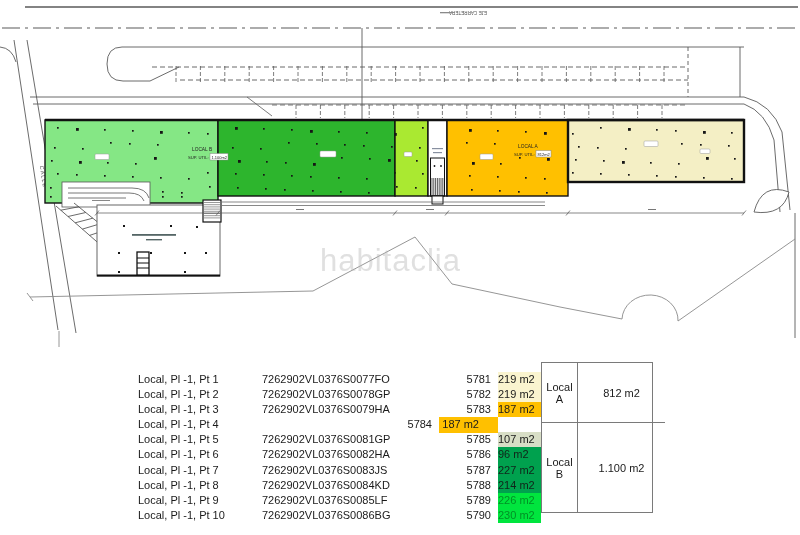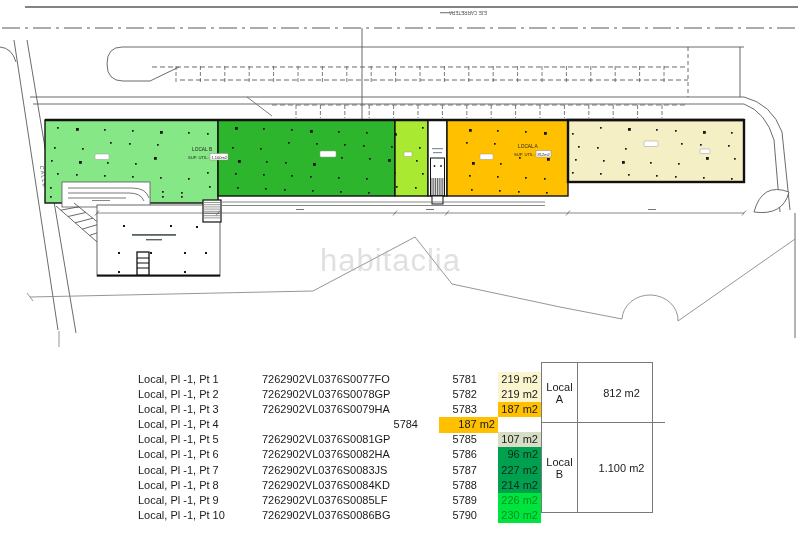--- a/index.html
+++ b/index.html
@@ -13,22 +13,22 @@
     font-size:31px;font-weight:normal;letter-spacing:1px;
     color:rgba(182,182,182,0.42);user-select:none;
   }
   
   #table-rows{position:absolute;left:138px;top:372px;width:403px}
   .trow{
     display:grid;grid-template-columns:124px 177px 59px 43px;
     height:15.1px;line-height:15.3px;font-size:11px;color:#1a1a1a;
     white-space:nowrap;
   }
-  .c-id{text-align:right;padding-right:21px}
-  .c-area{text-align:right;padding-right:3px;box-sizing:border-box}
+  .c-id{text-align:right;padding-right:7px}
+  .c-area{text-align:right;padding-right:19px;box-sizing:border-box}
   .groupbox{
     position:absolute;left:541px;top:362px;width:112px;height:151px;
     box-sizing:border-box;border:1px solid #7a7a7a;
     display:grid;grid-template-columns:36px 87px;grid-template-rows:60px 89px;
     font-size:11px;color:#1a1a1a;background:transparent;
   }
   .g-local{
     border-right:1px solid #7a7a7a;
     display:flex;flex-direction:column;align-items:center;justify-content:center;
     line-height:12px;

